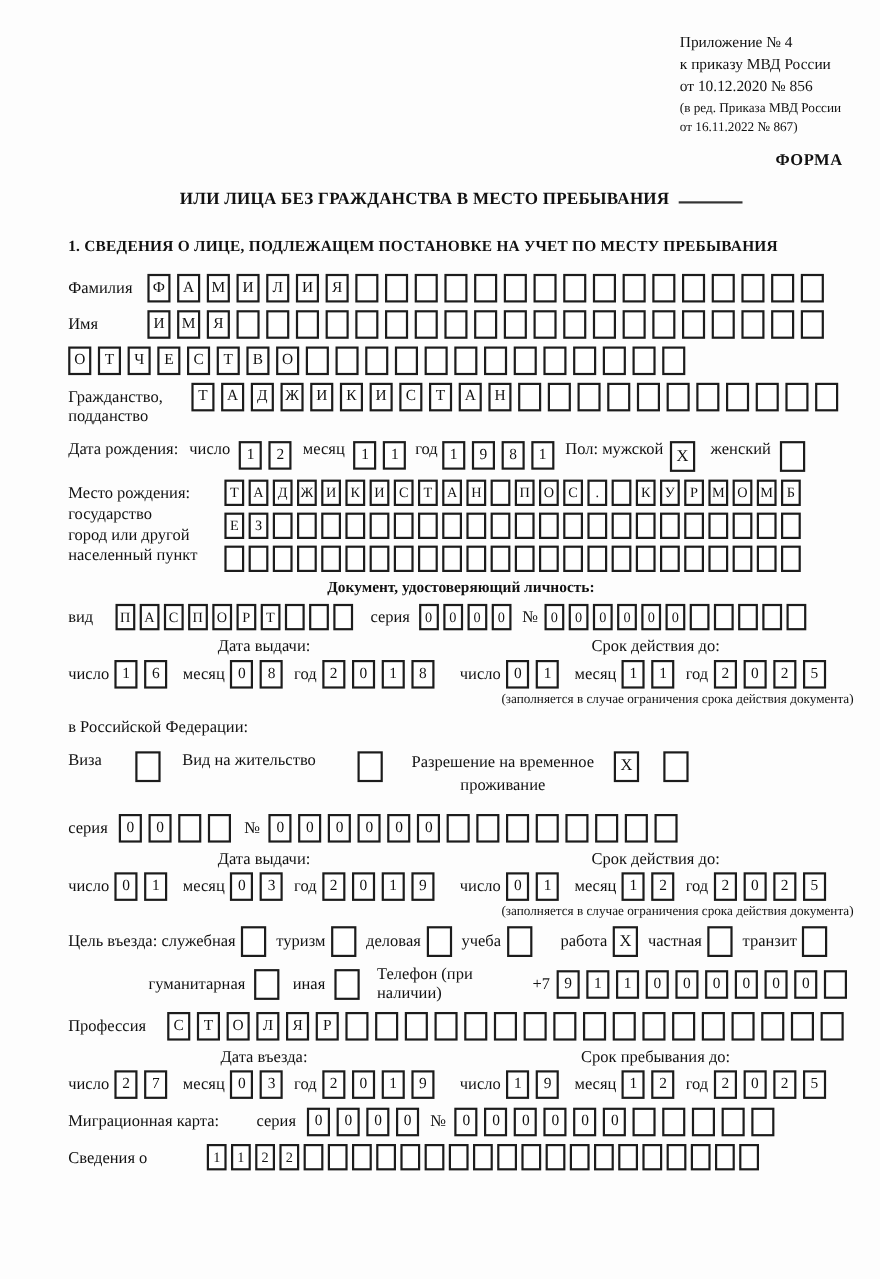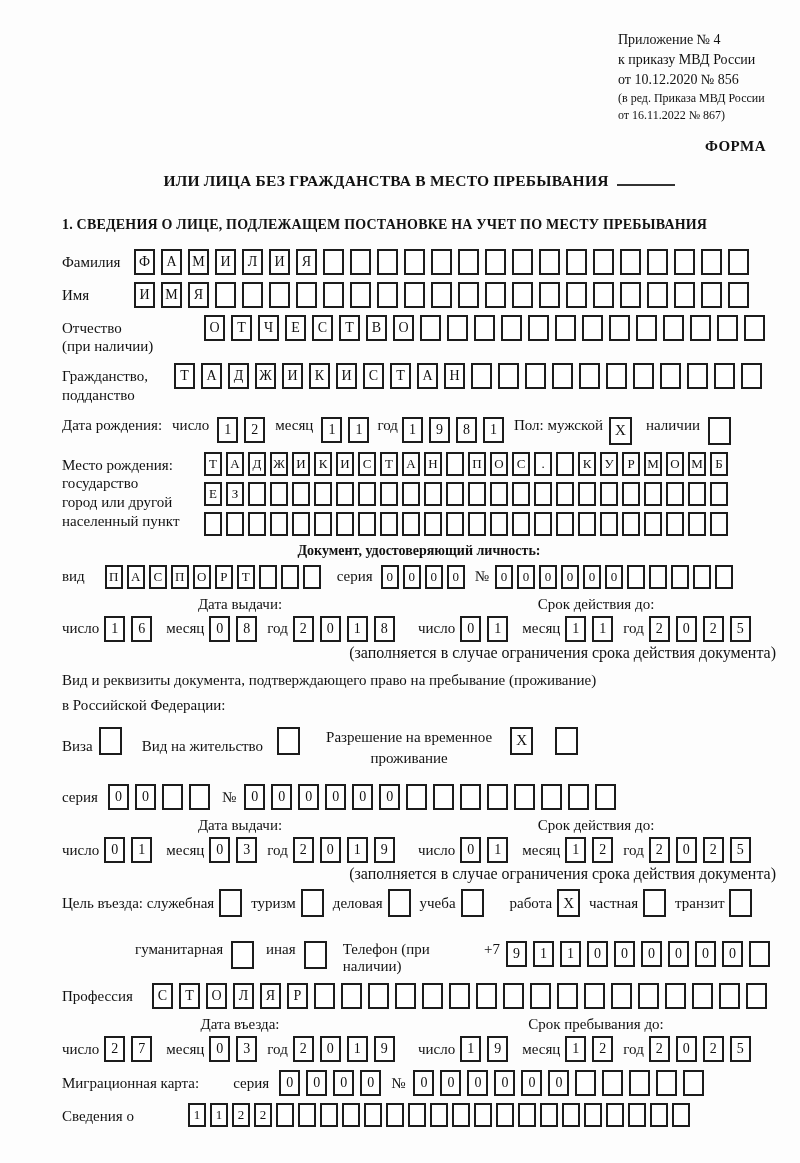--- a/index.html
+++ b/index.html
@@ -23,32 +23,32 @@
   .lbl { flex: none; line-height: 1.25; padding-top: 4px; }
   .boxrow { display: flex; flex-wrap: nowrap; }
   .cell {
     display: inline-flex; align-items: center; justify-content: center;
     width: 21px; height: 26px; border: 2px solid #1c1c1c; margin-right: 6px;
     font-size: 14px; flex: none; background: #fff;
   }
   .cell.sm { width: 18px; height: 24px; margin-right: 4px; font-size: 13px; }
   .cell.check { width: 23px; height: 28px; margin-right: 0; font-size: 15px; }
   .stack { display: flex; flex-direction: column; row-gap: 6px; }
-  .inline { display: flex; align-items: flex-end; }
+  .inline { display: flex; align-items: flex-start; gap: 24px; }
   .inline .t { padding: 0 6px 0 0; }
   .gap8 { margin-left: 8px; } .gap4 { margin-left: 4px; }
   
   .dates { display: flex; margin-bottom: 2px; margin-top: 4px; }
   .dcol1 { width: 356px; flex: none; }
   .dcol2 { width: 356px; flex: none; }
   .dhead { text-align: center; margin-bottom: 3px; }
   .dhead2 { text-align: center; margin-bottom: 3px; }
   .dfields { display: flex; align-items: center; }
   .dfields .t { padding-right: 5px; }
-  .note { font-size: 16px; text-align: right; margin-top: 1px; margin-bottom: 6px; }
+  .note { font-size: 12px; text-align: right; margin-top: 1px; margin-bottom: 6px; }
   .dochead { text-align: center; font-weight: bold; font-size: 14px; margin: 2px 0 6px 0; }
   .intro { line-height: 1.7; margin-top: 2px; }
   
   .visa-row { display: flex; align-items: flex-start; margin: 8px 0 14px 0; }
   .ctr { text-align: center; line-height: 1.45; }
 </style>
 </head>
 <body>
 
 <div class="page">
@@ -120,24 +120,20 @@
         <span class="cell"></span>
         <span class="cell"></span>
         <span class="cell"></span>
         <span class="cell"></span>
         <span class="cell"></span>
         <span class="cell"></span>
       </span>
   </div>
 
   <div class="row">
-    <span class="lbl" style="width:142px">
-      <span>Отчество</span><br>
-      <span>(при наличии)</span>
-    </span>
     <span class="boxrow">
         <span class="cell">О</span>
         <span class="cell">Т</span>
         <span class="cell">Ч</span>
         <span class="cell">Е</span>
         <span class="cell">С</span>
         <span class="cell">Т</span>
         <span class="cell">В</span>
         <span class="cell">О</span>
         <span class="cell"></span>
@@ -201,21 +197,21 @@
       </span>
     <span class="t" style="padding:0 4px 0 2px">год</span>
     <span class="boxrow">
         <span class="cell">1</span>
         <span class="cell">9</span>
         <span class="cell">8</span>
         <span class="cell">1</span>
       </span>
     <span class="t" style="padding:0 6px 0 4px">Пол: мужской</span>
     <span class="cell check">X</span>
-    <span class="t" style="padding:0 8px 0 14px">наличии</span>
+    <span class="t" style="padding:0 8px 0 14px">женский</span>
     <span class="cell check"></span>
   </div>
 
   <div class="row" style="margin-top:6px">
     <span class="lbl" style="width:142px">
       <span>Место рождения:</span><br>
       <span>государство</span><br>
       <span>город или другой</span><br>
       <span>населенный пункт</span>
     </span>
@@ -381,21 +377,20 @@
             <span class="cell">0</span>
             <span class="cell">2</span>
             <span class="cell">5</span>
           </span>
       </div>
     </div>
   </div>
   <div class="note">(заполняется в случае ограничения срока действия документа)</div>
 
   <div class="intro">
-    <div>Вид и реквизиты документа, подтверждающего право на пребывание (проживание)</div>
     <div>в Российской Федерации:</div>
   </div>
 
   <div class="visa-row">
     <span class="inline">
       <span class="t">Виза</span>
       <span class="cell check"></span>
     </span>
     <span class="inline" style="margin-left:20px">
       <span class="t" style="padding-right:14px">Вид на жительство</span>
@@ -495,21 +490,21 @@
     <span class="t" style="padding-left:9px">учеба</span>
     <span class="cell check" style="margin-left:5px"></span>
     <span class="t" style="padding-left:26px">работа</span>
     <span class="cell check" style="margin-left:5px">X</span>
     <span class="t" style="padding-left:9px">частная</span>
     <span class="cell check" style="margin-left:5px"></span>
     <span class="t" style="padding-left:9px">транзит</span>
     <span class="cell check" style="margin-left:5px"></span>
   </div>
 
-  <div class="row" style="align-items:flex-start; margin-top:24px">
+  <div class="row" style="align-items:center; margin-top:8px">
     <span class="t" style="padding-left:73px">гуманитарная</span>
     <span class="cell check" style="margin-left:8px"></span>
     <span class="t" style="padding-left:12px">иная</span>
     <span class="cell check" style="margin-left:8px"></span>
     <span class="t" style="padding-left:16px; padding-right:10px">Телефон (при наличии)</span>
     <span class="t" style="padding-right:6px">+7</span>
     <span class="boxrow">
         <span class="cell">9</span>
         <span class="cell">1</span>
         <span class="cell">1</span>

